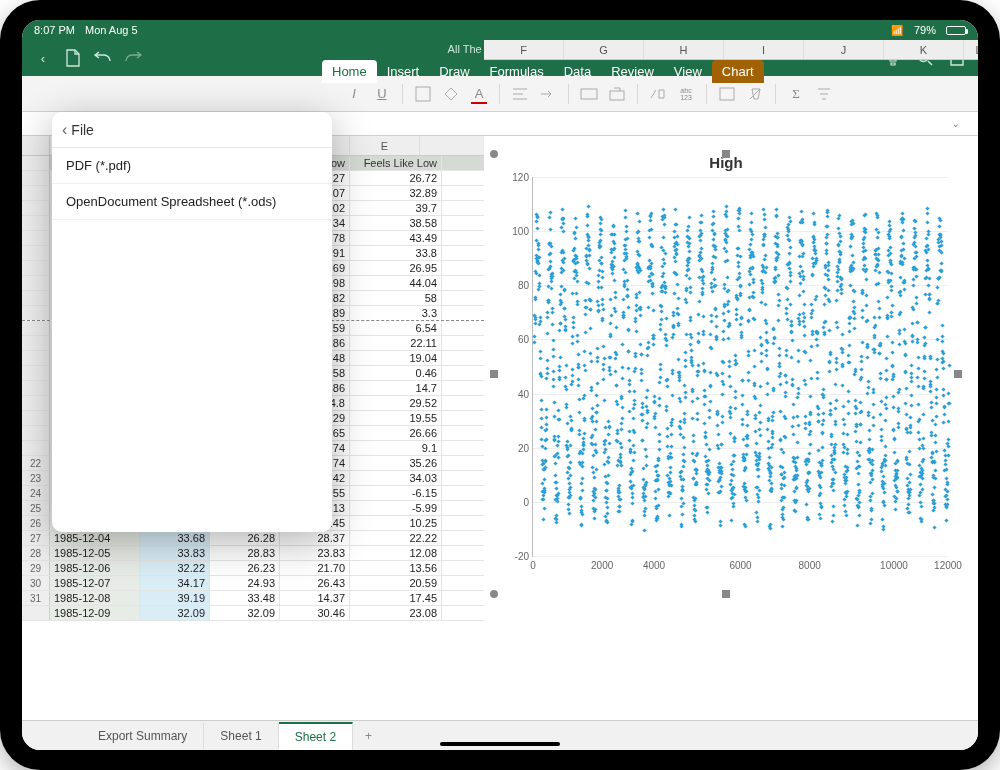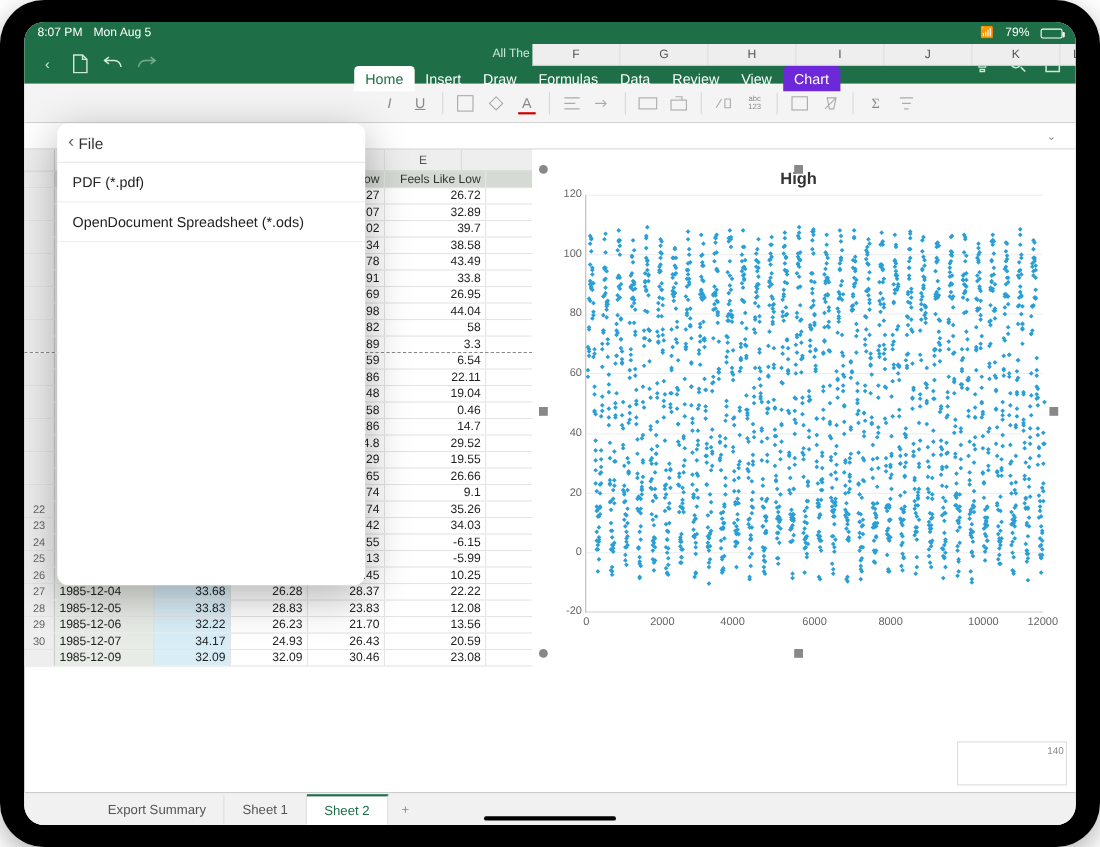--- a/index.html
+++ b/index.html
@@ -38,21 +38,21 @@
   .hdr-right { position: absolute; right: 10px; display: flex; gap: 10px; }
 
   
   .ribbon-tabs {
     position: absolute; left: 300px; top: 20px; display: flex; gap: 0;
   }
   .ribbon-tab {
     padding: 4px 10px; font-size: 13px; color: #fff; border-radius: 4px 4px 0 0;
   }
   .ribbon-tab.active { background: #fff; color: #1e6f47; font-weight: 500; }
-  .ribbon-tab.chart-active { background: #6d28d9; }
+  .ribbon-tab.chart-active { background: #a16207; }
 
   
   .toolbar {
     height: 36px; background: #f4f4f4; border-bottom: 1px solid #d0d0d0;
     display: flex; align-items: center; gap: 4px; padding: 0 10px 0 320px;
     color: #8a8a8a; font-size: 13px;
   }
   .tool-btn { width: 24px; height: 24px; display: flex; align-items: center; justify-content: center; border-radius: 3px; font-style: italic; }
   .tool-btn.underline { text-decoration: underline; font-style: normal; }
   .tool-sep { width: 1px; height: 20px; background: #d8d8d8; margin: 0 4px; }
@@ -526,20 +526,28 @@
               </div>
               <div class="row">
                 <div class="rn">30</div>
                 <div class="cell left date-col" style="flex:0 0 90px">1985-12-07</div>
                 <div class="cell sel-col" style="flex:0 0 70px">34.17</div>
                 <div class="cell" style="flex:0 0 70px">24.93</div>
                 <div class="cell" style="flex:0 0 70px">26.43</div>
                 <div class="cell" style="flex:0 0 92px">20.59</div>
               </div>
               <div class="row">
+                <div class="rn">31</div>
+                <div class="cell left date-col" style="flex:0 0 90px">1985-12-08</div>
+                <div class="cell sel-col" style="flex:0 0 70px">39.19</div>
+                <div class="cell" style="flex:0 0 70px">33.48</div>
+                <div class="cell" style="flex:0 0 70px">14.37</div>
+                <div class="cell" style="flex:0 0 92px">17.45</div>
+              </div>
+              <div class="row">
                 <div class="rn"></div>
                 <div class="cell left date-col" style="flex:0 0 90px">1985-12-09</div>
                 <div class="cell sel-col" style="flex:0 0 70px">32.09</div>
                 <div class="cell" style="flex:0 0 70px">32.09</div>
                 <div class="cell" style="flex:0 0 70px">30.46</div>
                 <div class="cell" style="flex:0 0 92px">23.08</div>
               </div>
             </div>
         </div>
       </div>
@@ -577,21 +585,21 @@
               <div class="ygrid" style="top: 162.429px;"></div>
               <div class="ytick" style="top: 162.429px;">60</div>
               <div class="ygrid" style="top: 108.286px;"></div>
               <div class="ytick" style="top: 108.286px;">80</div>
               <div class="ygrid" style="top: 54.1429px;"></div>
               <div class="ytick" style="top: 54.1429px;">100</div>
               <div class="ygrid" style="top: 0px;"></div>
               <div class="ytick" style="top: 0px;">120</div>
               <div class="xtick" style="left: 0px;">0</div>
               <div class="xtick" style="left: 69.1667px;">2000</div>
-              <div class="xtick" style="left: 133px;">4000</div>
+              <div class="xtick" style="left: 121px;">4000</div>
               <div class="xtick" style="left: 207.5px;">6000</div>
               <div class="xtick" style="left: 276.667px;">8000</div>
               <div class="xtick" style="left: 361px;">10000</div>
               <div class="xtick" style="left: 415px;">12000</div>
               <div class="scatter-pt" style="left: 0px; top: 164.429px;"></div>
               <div class="scatter-pt" style="left: 0.172917px; top: 157.651px;"></div>
               <div class="scatter-pt" style="left: 0.345833px; top: 137.338px;"></div>
               <div class="scatter-pt" style="left: 0.51875px; top: 138.665px;"></div>
               <div class="scatter-pt" style="left: 0.691667px; top: 141.46px;"></div>
               <div class="scatter-pt" style="left: 0.864583px; top: 120.737px;"></div>
@@ -2984,23 +2992,20 @@
               <div class="scatter-pt" style="left: 413.617px; top: 277.486px;"></div>
               <div class="scatter-pt" style="left: 413.79px; top: 268.026px;"></div>
               <div class="scatter-pt" style="left: 413.962px; top: 242.792px;"></div>
               <div class="scatter-pt" style="left: 414.135px; top: 261.01px;"></div>
               <div class="scatter-pt" style="left: 414.308px; top: 225.498px;"></div>
               <div class="scatter-pt" style="left: 414.481px; top: 214.741px;"></div>
               <div class="scatter-pt" style="left: 414.654px; top: 186.907px;"></div>
               <div class="scatter-pt" style="left: 414.827px; top: 225.299px;"></div>
             </div>
         </div>
-        <div class="mini-chart">
-          <span>140</span>
-        </div>
       </div>
     </div>
 
     <div class="sheet-tabs">
       <div class="sheet-tab">Export Summary</div>
       <div class="sheet-tab">Sheet 1</div>
       <div class="sheet-tab active">Sheet 2</div>
       <div class="add-sheet">+</div>
     </div>
 

